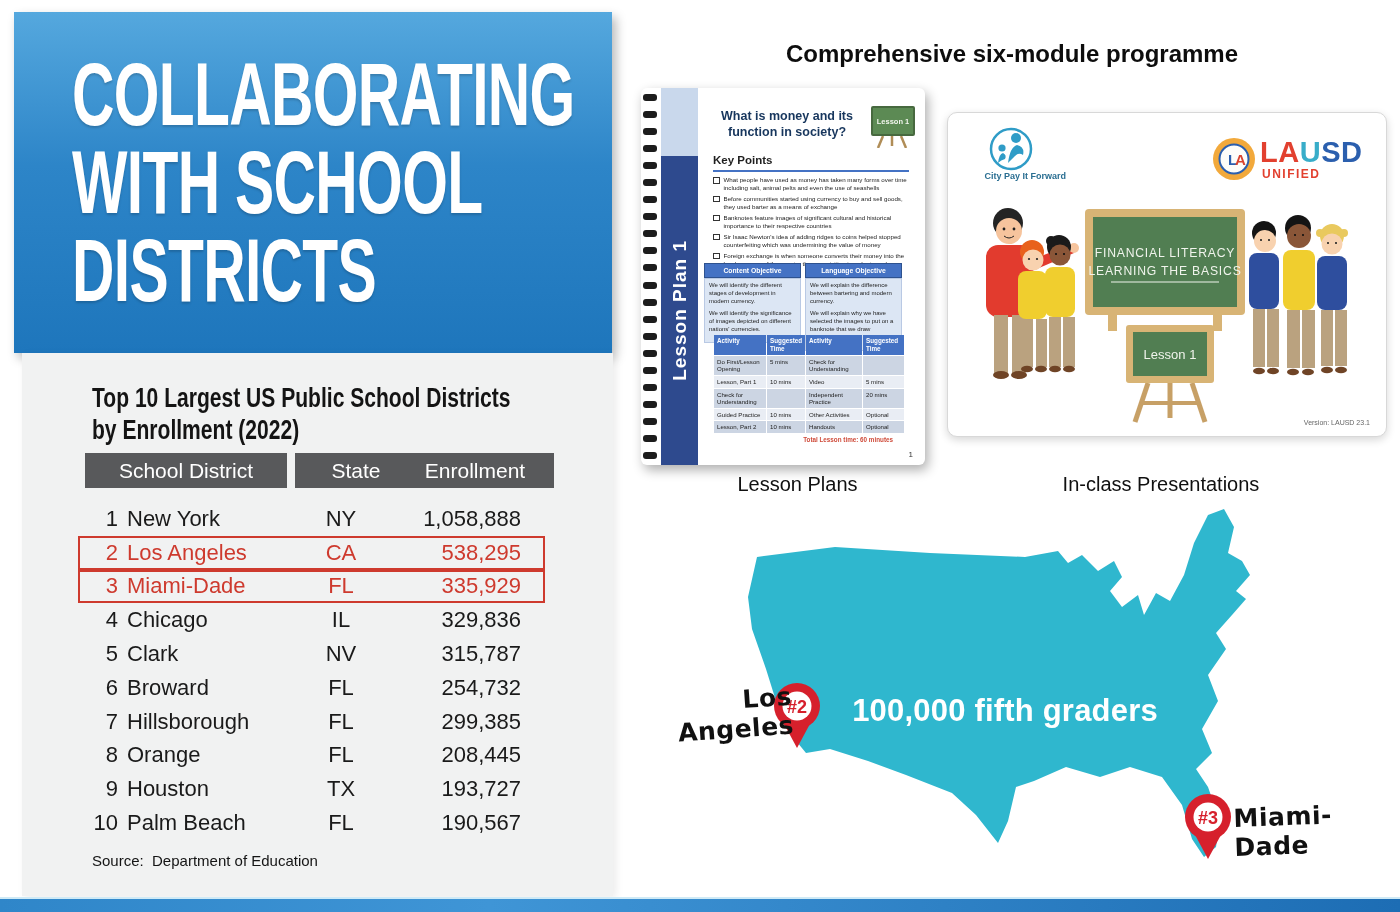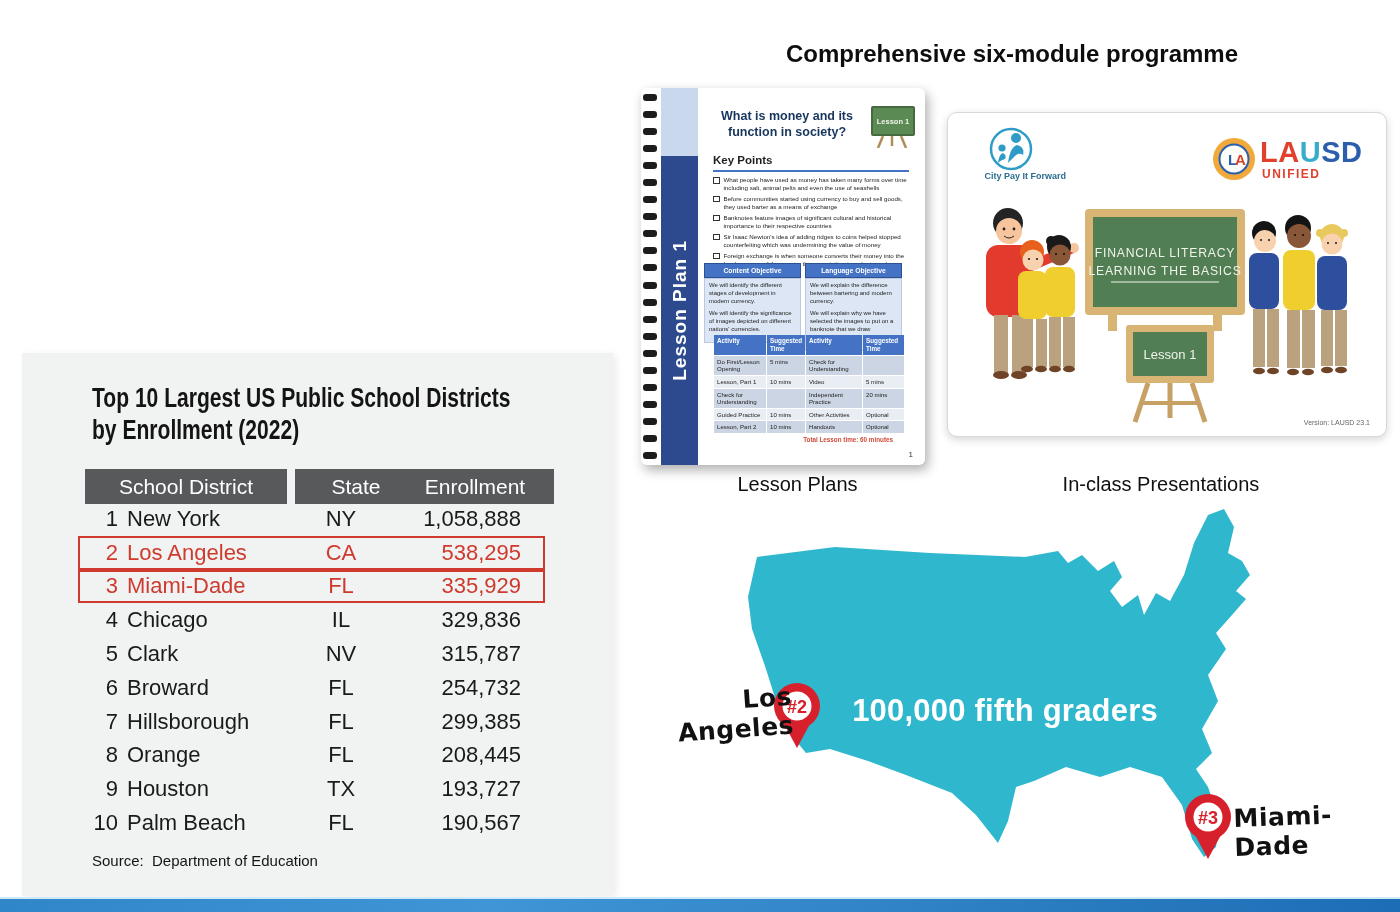--- a/index.html
+++ b/index.html
@@ -12,21 +12,21 @@
   #banner .lines{position:absolute;left:58px;top:38px;}
   .banner-line{font-size:89px;line-height:88px;font-weight:bold;color:#fff;
                white-space:nowrap;transform:scaleX(.66);transform-origin:0 50%;
                letter-spacing:-1px;text-shadow:0 2px 3px rgba(0,0,0,.18);}
   
   #left-panel{position:absolute;left:22px;top:353px;width:591px;height:543px;background:#f1f2f2;
               box-shadow:3px 2px 8px rgba(0,0,0,.08);}
   #tbl-title{position:absolute;left:92px;top:382px;font-weight:bold;font-size:27px;line-height:32px;
              transform:scaleX(.78);transform-origin:0 0;white-space:nowrap;color:#141414;}
   .hd{position:absolute;top:453px;height:35px;background:#58595b;color:#fff;
-      display:flex;align-items:center;justify-content:center;font-size:21px;margin-top:16px;}
+      display:flex;align-items:center;justify-content:center;font-size:21px;}
   #hd1{left:85px;width:202px;} #hd2{left:295px;width:92px;padding-left:15px;} #hd3{left:396px;width:158px;}
   #rows{position:absolute;left:78px;top:502px;width:467px;}
   .trow{position:relative;height:33.8px;font-size:22px;}
   .trow.hl{color:#ce3a2e;outline:2px solid #ce3a2e;outline-offset:-2px;}
   .c-district{position:absolute;left:6px;top:0;width:210px;height:100%;display:flex;align-items:center;}
   .rank{display:inline-block;width:34px;text-align:right;margin-right:9px;}
   .c-state{position:absolute;left:217px;top:0;width:92px;height:100%;display:flex;align-items:center;justify-content:center;}
   .c-enroll{position:absolute;left:326px;top:0;width:117px;height:100%;display:flex;align-items:center;justify-content:flex-end;}
   #src{position:absolute;left:92px;top:852px;font-size:15px;white-space:pre;color:#141414;}
   
@@ -94,20 +94,27 @@
   
   #bottom-bar{position:absolute;left:0;top:897px;width:1400px;height:15px;
               background:linear-gradient(90deg,#2f86c9 0%,#3f95d6 35%,#1d6db4 100%);
               border-top:2px solid #cfeaf6;box-sizing:border-box;}
 </style>
 </head>
 <body>
 
 <div id="stage">
 
+  <div id="banner">
+    <div class="lines">
+      <div class="banner-line">COLLABORATING</div>
+      <div class="banner-line">WITH SCHOOL</div>
+      <div class="banner-line">DISTRICTS</div>
+    </div>
+  </div>
 
   <div id="left-panel"></div>
   <div id="tbl-title">
     <div>Top 10 Largest US Public School Districts</div>
     <div>by Enrollment (2022)</div>
   </div>
   <div class="hd" id="hd1">School District</div>
   <div class="hd" id="hd2">State</div>
   <div class="hd" id="hd3">Enrollment</div>
   <div id="rows">

